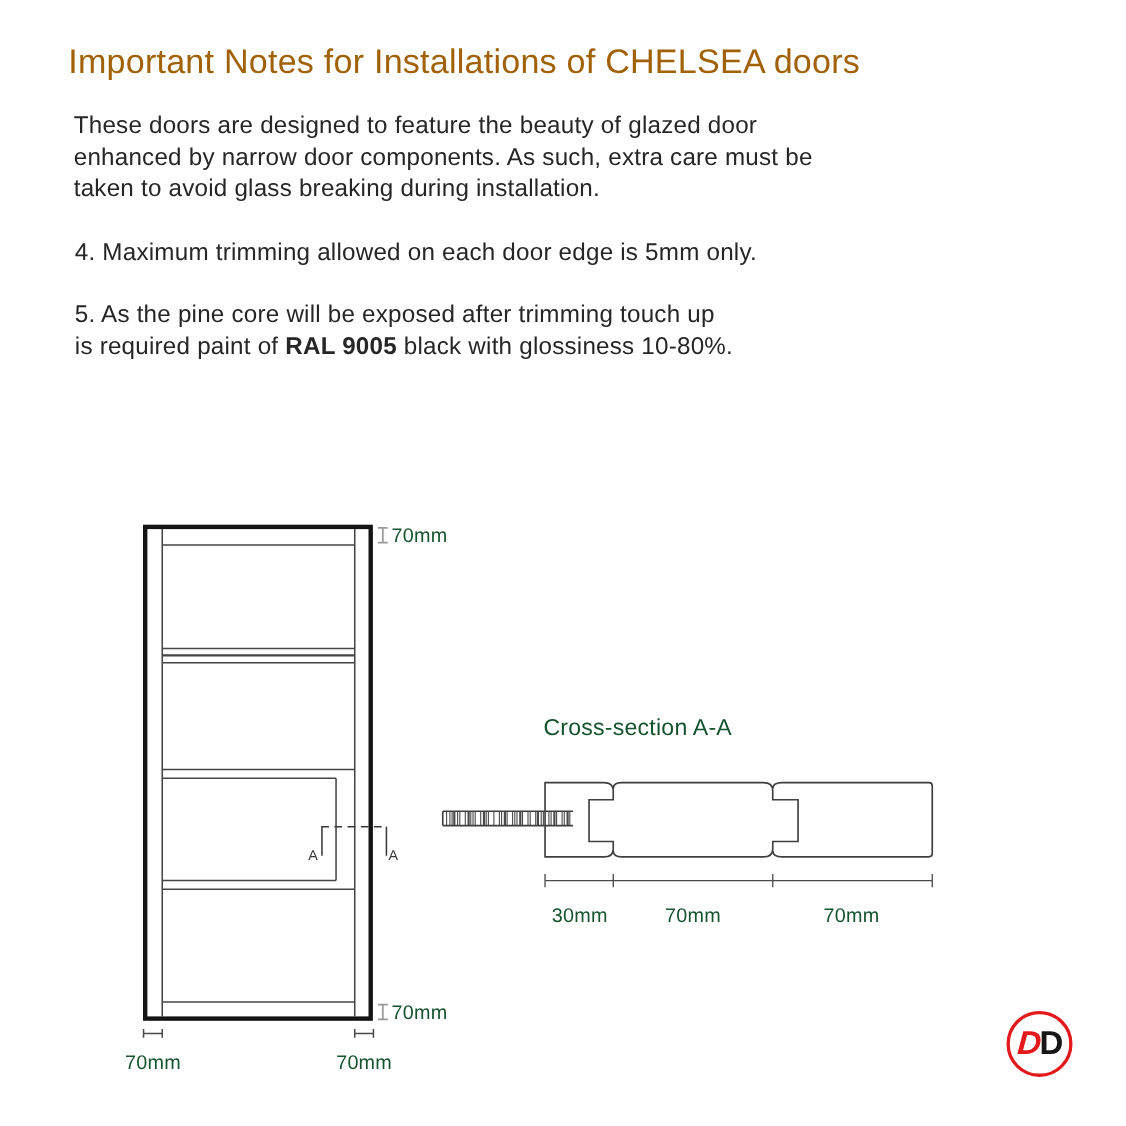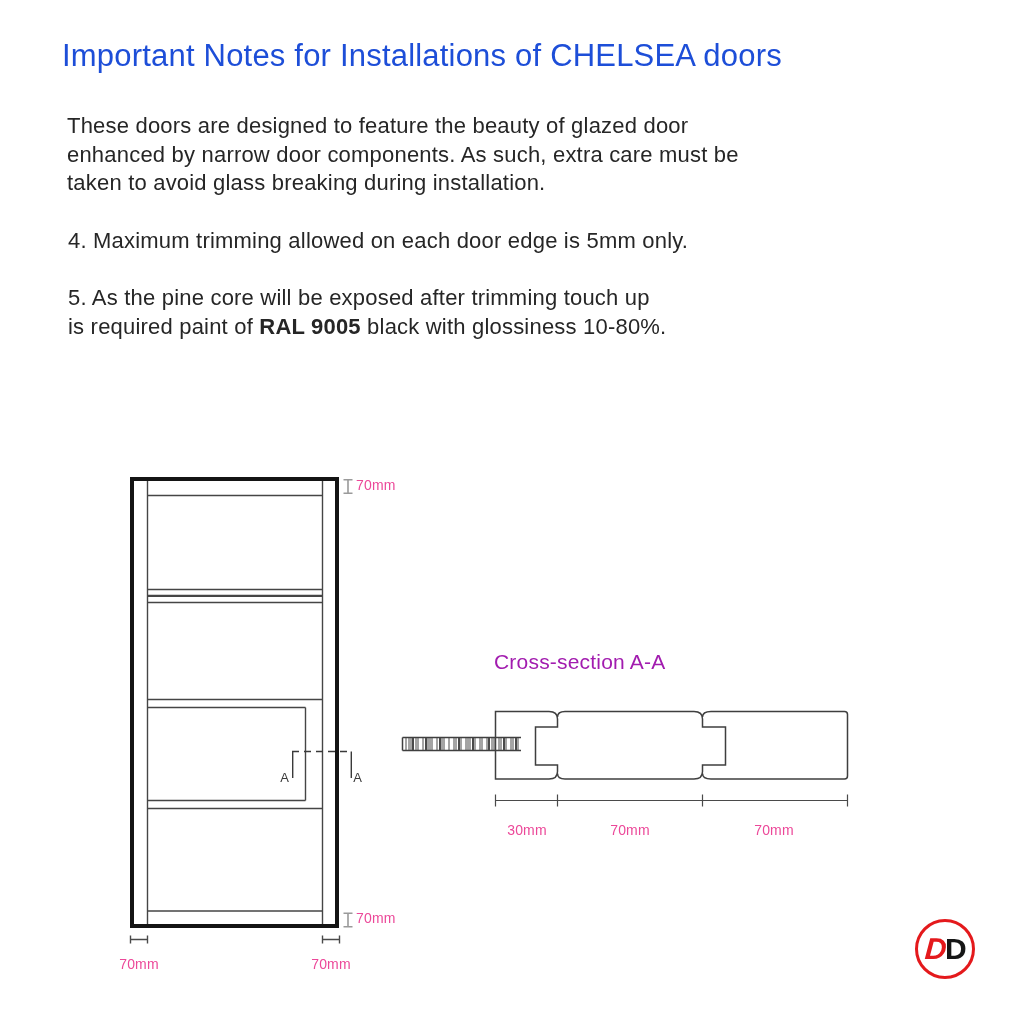--- a/index.html
+++ b/index.html
@@ -1,35 +1,35 @@
 <!DOCTYPE html>
 <html><head>
 <meta charset="utf-8">
 <style>
   html,body{margin:0;padding:0;background:#fff;}
   .page{
     position:relative;width:1024px;height:1024px;background:#ffffff;overflow:hidden;
     font-family:"Liberation Sans","DejaVu Sans",sans-serif;color:#242424;
   }
-  .abs{position:absolute;margin-top:12px;}
+  .abs{position:absolute;}
   h1.title{
     position:absolute;left:62px;top:38px;margin:0;
-    font-size:31px;font-weight:400;color:#1d4ed8;letter-spacing:0.2px;white-space:nowrap;
+    font-size:31px;font-weight:400;color:#a16207;letter-spacing:0.2px;white-space:nowrap;
   }
   .bodytext{font-size:22px;line-height:28.5px;letter-spacing:0.2px;color:#262626;white-space:nowrap;}
   .intro{left:67px;top:100px;}
   .note1{left:68px;top:215px;}
   .note2{left:68px;top:272px;}
   .note3{left:68px;top:357px;}
   .ral{font-weight:700;}
   .dimlabel{
-    position:absolute;font-size:14px;color:#ec4899;letter-spacing:0.2px;white-space:nowrap;
+    position:absolute;font-size:18px;color:#14532d;letter-spacing:0.2px;white-space:nowrap;
   }
   .centered{text-align:center;display:inline-block;margin-top:11px;}
-  .cs-title{position:absolute;left:494px;top:650px;font-size:21px;color:#a21caf;letter-spacing:0.2px;}
+  .cs-title{position:absolute;left:494px;top:650px;font-size:21px;color:#14532d;letter-spacing:0.2px;}
   .a-label{position:absolute;font-size:13px;color:#3a3a3a;text-align:center;width:15px;}
   svg.drawing{position:absolute;left:0;top:0;}
   .logo{
     position:absolute;left:915px;top:919px;width:60px;height:60px;box-sizing:border-box;
     border:3px solid #e4191c;border-radius:50%;
     display:flex;align-items:center;justify-content:center;background:#fff;
   }
   .logo .d{font-size:30px;font-weight:700;letter-spacing:-2px;line-height:1;}
   .logo .d1{color:#e4191c;font-style:italic;transform:skewX(-4deg);}
   .logo .d2{color:#161616;}

